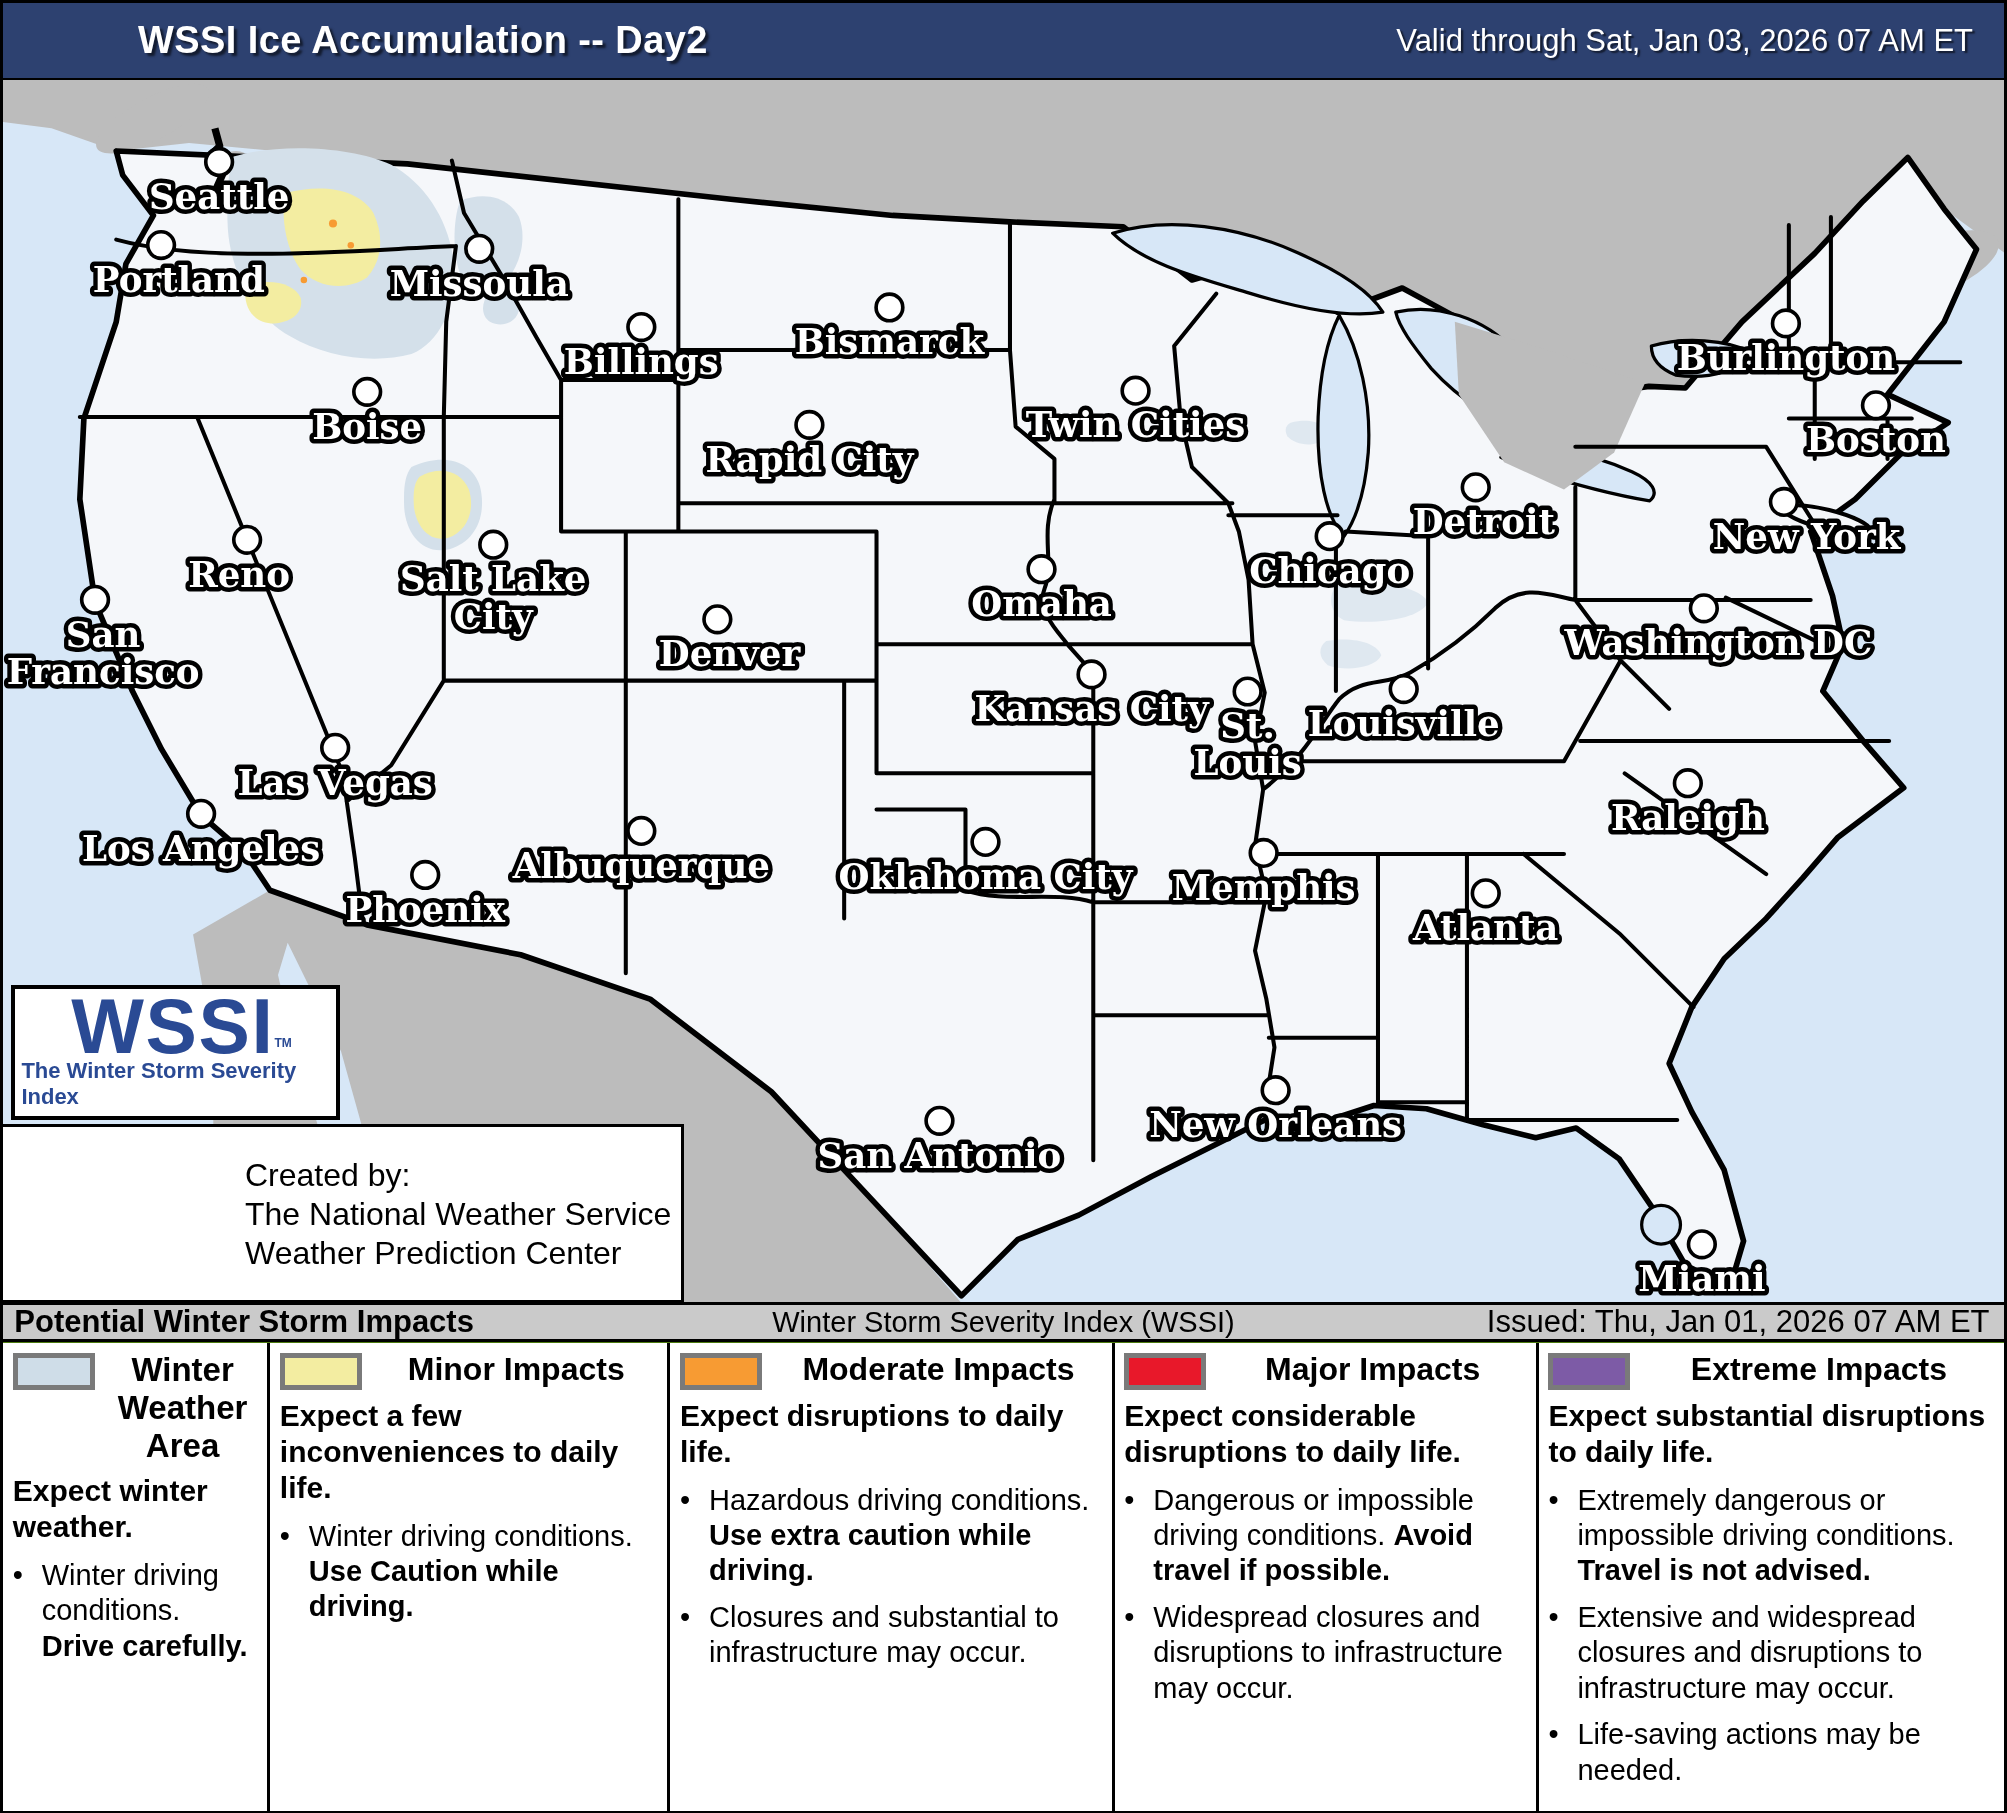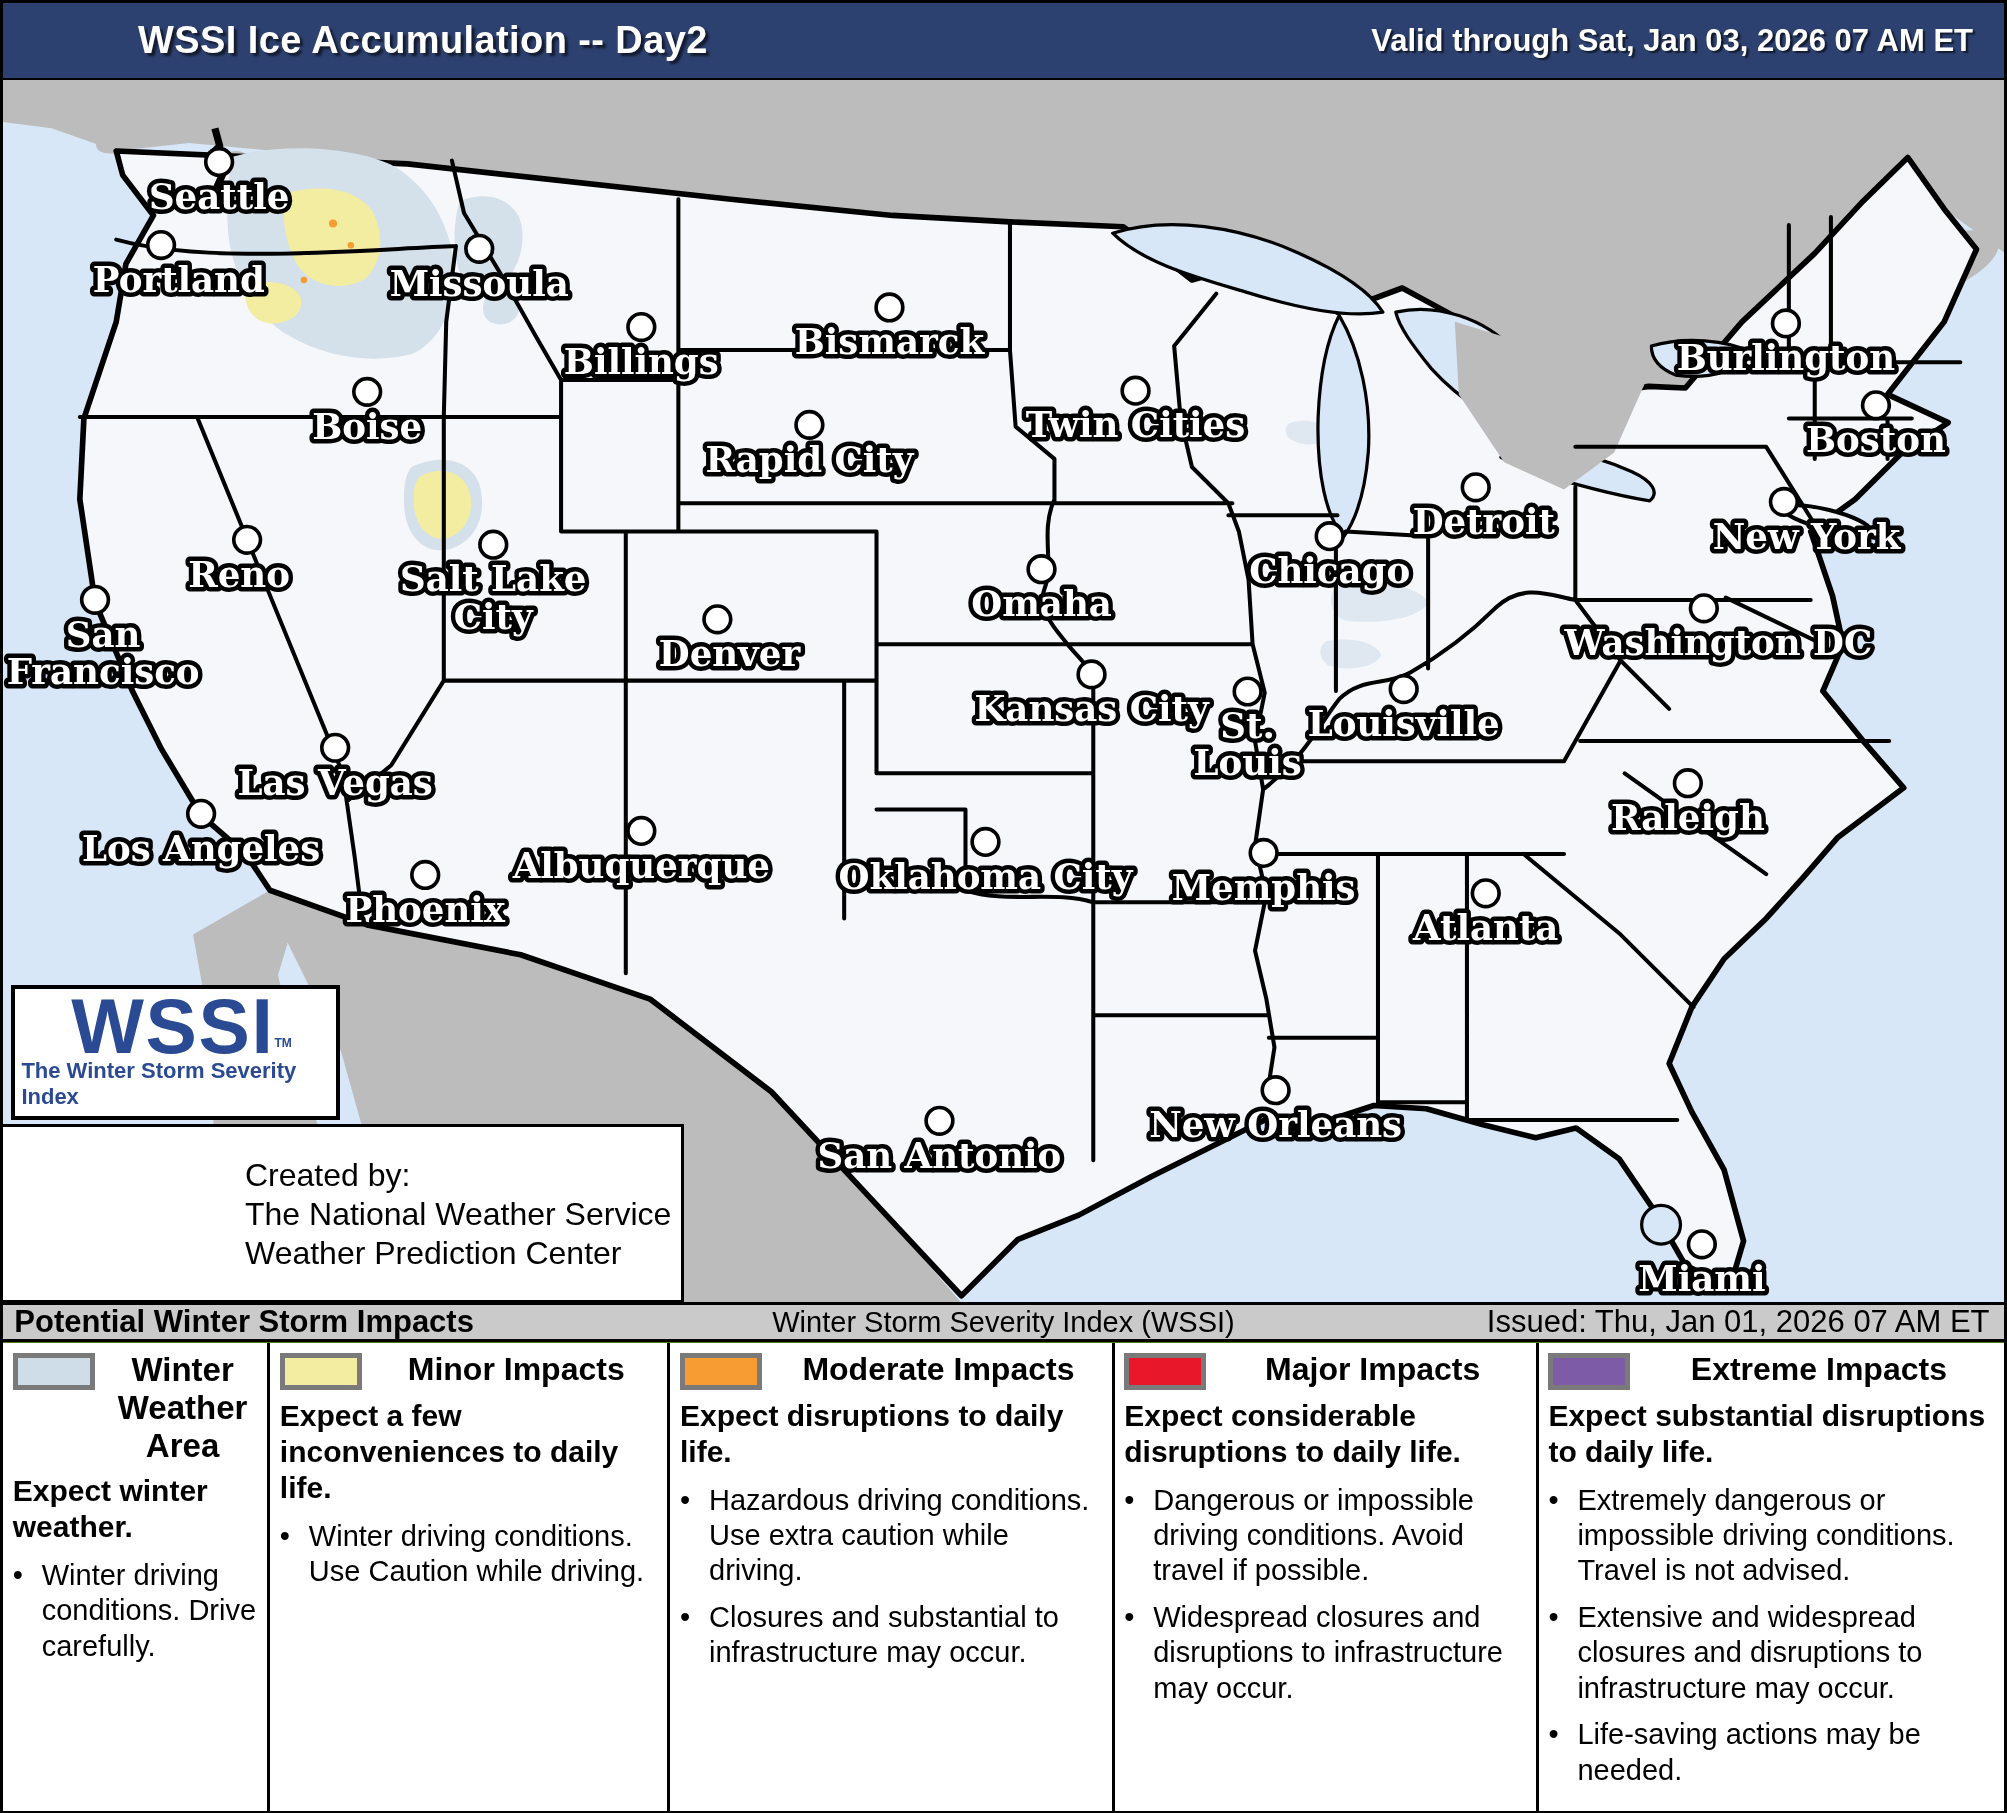--- a/index.html
+++ b/index.html
@@ -11,21 +11,21 @@
   *{margin:0;padding:0;box-sizing:border-box;}
   html,body{width:2007px;background:#fff;}
   body{font-family:"Liberation Sans",sans-serif;}
   #root{position:relative;width:2007px;height:1814px;border:3.2px solid #000;background:#4d7c0f;overflow:hidden;}
 
   
   #titlebar{position:absolute;left:0;top:0;width:100%;height:77px;background:var(--navy);
     border-bottom:2.4px solid #000;display:flex;align-items:center;justify-content:space-between;}
   #titlebar .title{padding-left:135px;font-size:38px;font-weight:bold;color:#fff;
     text-shadow:3.2px 3.2px 2.4px rgba(0,0,0,.6);letter-spacing:0.4px;}
-  #titlebar .valid{padding-right:31px;font-size:31px;font-weight:bold;color:#fff;
+  #titlebar .valid{padding-right:31px;font-size:31px;font-weight:normal;color:#fff;
     text-shadow:2.4px 2.4px 1.6px rgba(0,0,0,.6);}
 
   
   #map{position:absolute;left:0;top:77px;width:2001px;height:1223px;background:var(--ocean);}
   #map svg{position:absolute;left:0;top:0;width:100%;height:100%;}
   .ocean{fill:var(--ocean);} .foreign{fill:var(--foreign);} .usland{fill:var(--us);stroke:#000;stroke-width:7;stroke-linejoin:round;}
   .lake{fill:var(--ocean);stroke:#000;stroke-width:4;stroke-linejoin:round;}
   .stateline{fill:none;stroke:#000;stroke-width:5;stroke-linejoin:round;stroke-linecap:round;}
   .p-winter{fill:var(--winter-map);} .p-winterf{fill:var(--winter-faint);} .p-minor{fill:var(--minor);} .p-mod{fill:var(--moderate);}
   .coast-detail{fill:none;stroke:#000;stroke-width:9;stroke-linejoin:round;}
@@ -60,21 +60,21 @@
   #legend{position:absolute;left:0;top:1340px;width:100%;height:474px;background:#fff;display:flex;}
   .legend-col{height:100%;padding:8px 9.7px 6.4px 9.7px;}
   .legend-col + .legend-col{border-left:3.2px solid #000;}
   .lg-head{display:flex;align-items:flex-start;gap:13px;}
   .swatch{flex:0 0 auto;width:82px;height:37px;border:5.6px solid var(--swborder);margin-top:1.6px;}
   .lg-title{flex:1;text-align:center;font-size:32px;font-weight:bold;line-height:1.15;color:#000;}
   .lg-intro{font-size:30px;font-weight:bold;line-height:1.2;margin-top:8px;color:#000;}
   .bullets{margin-top:13px;}
   .bullet{display:flex;font-size:29px;line-height:1.22;margin-top:11.3px;color:#000;}
   .bullet .dot{flex:0 0 29px;}
-  .bullet .b{font-weight:normal;}
+  .bullet .b{font-weight:bold;}
   #col1 .lg-title{font-size:33px;}
 </style>
 </head>
 <body>
 
 <div id="root">
 
   <div id="titlebar">
     <div class="title">WSSI Ice Accumulation -- Day2</div>
     <div class="valid">Valid through Sat, Jan 03, 2026 07 AM ET</div>

